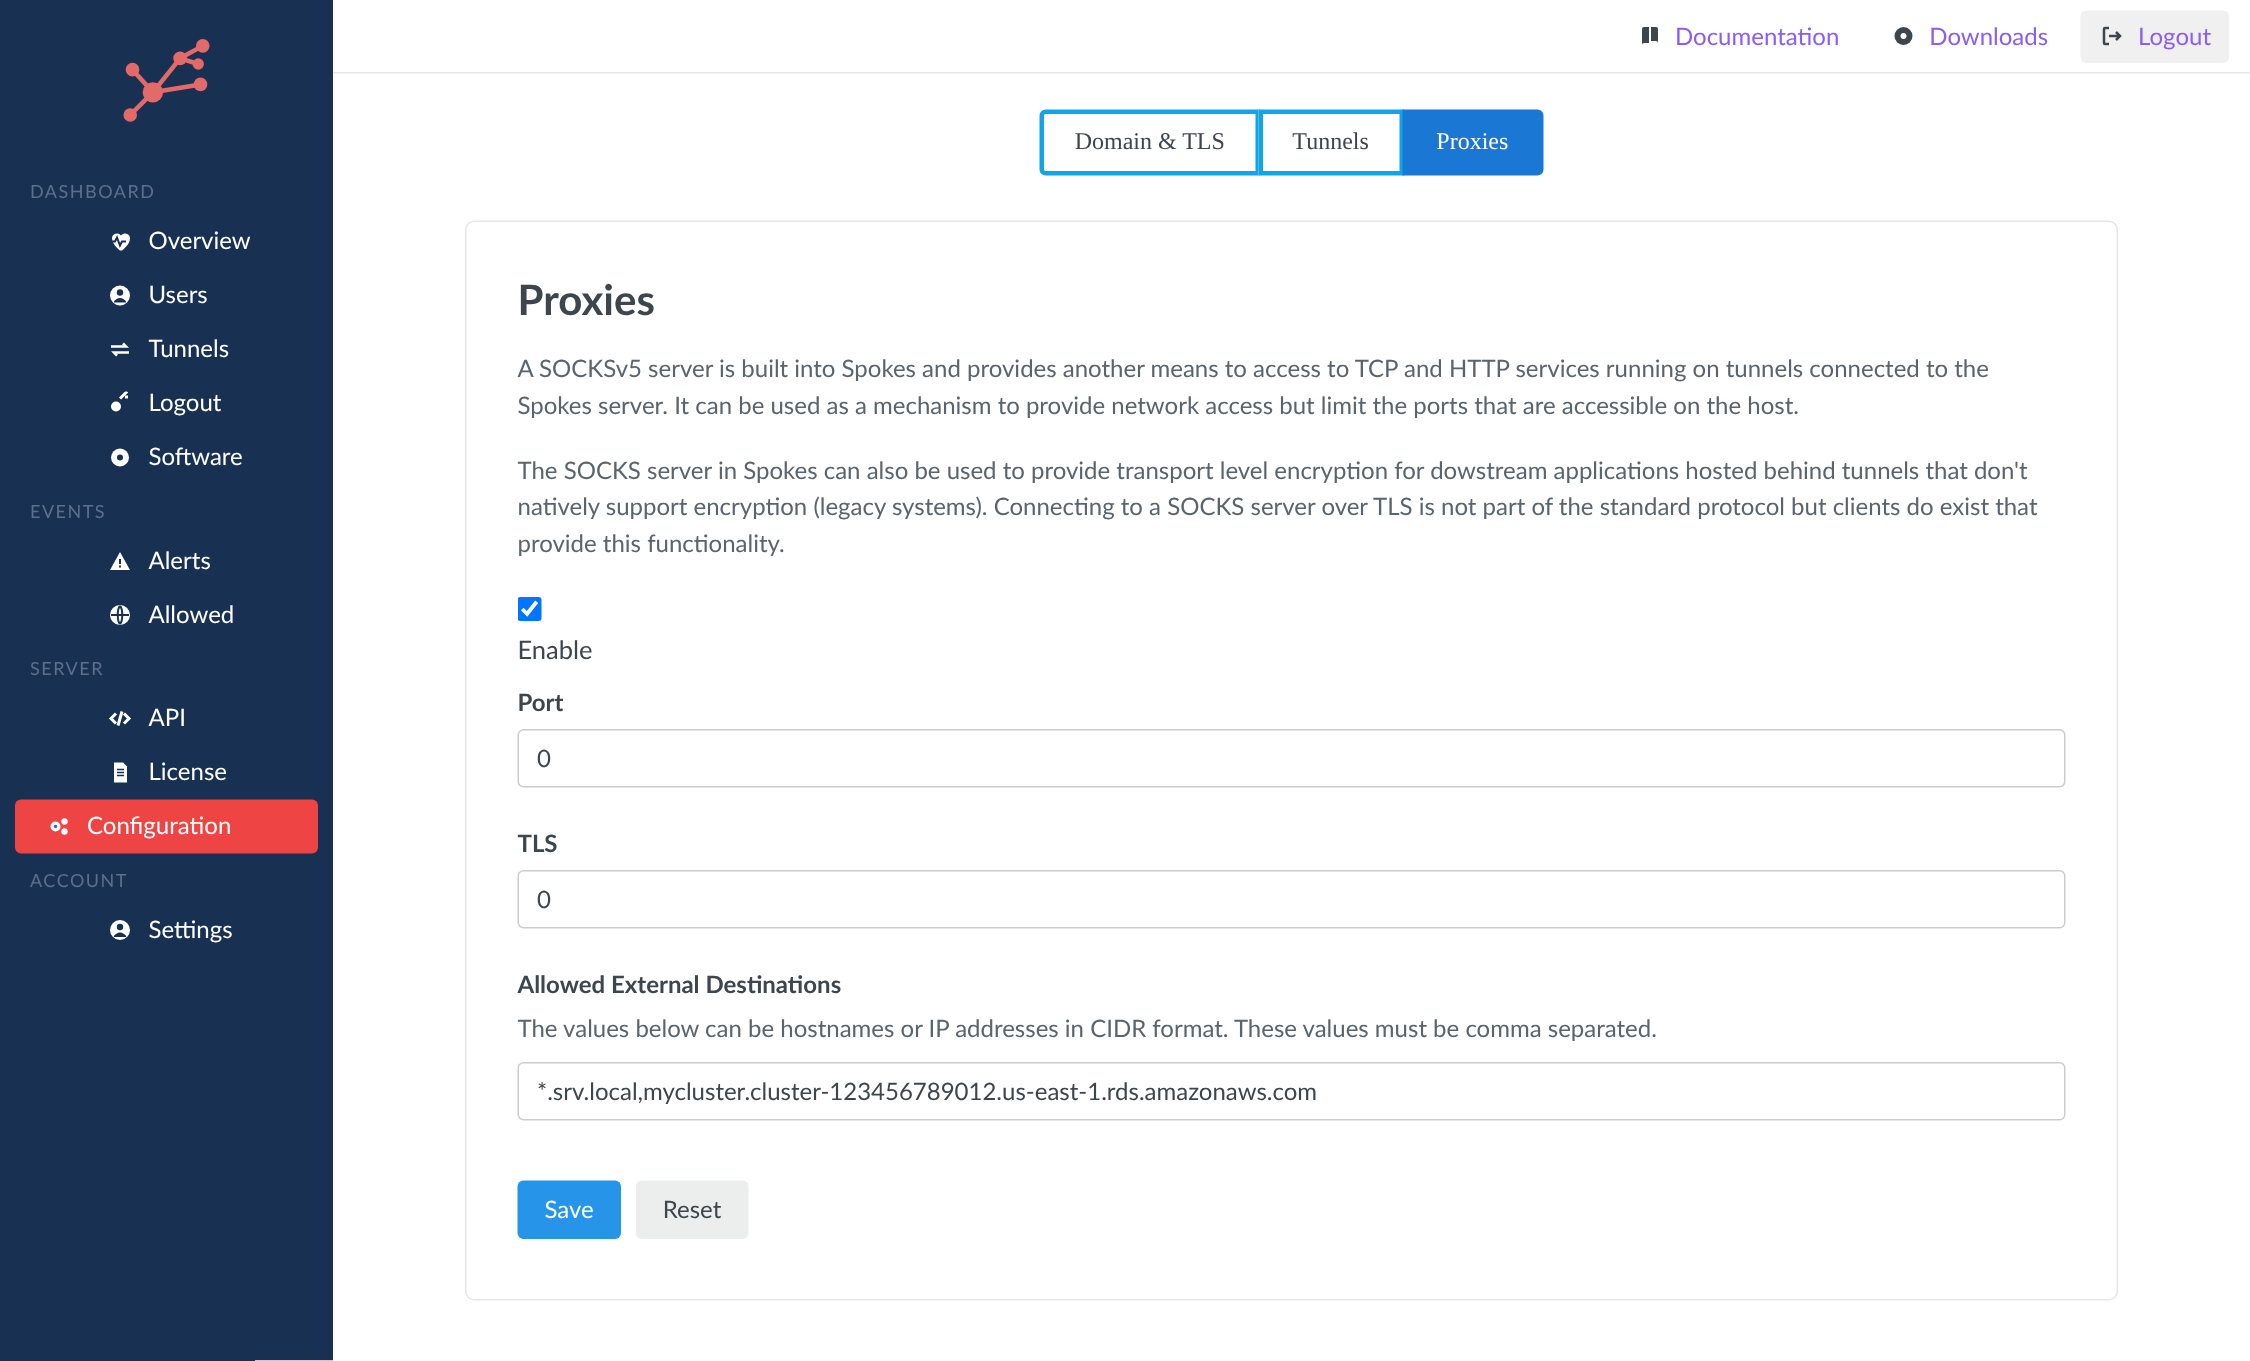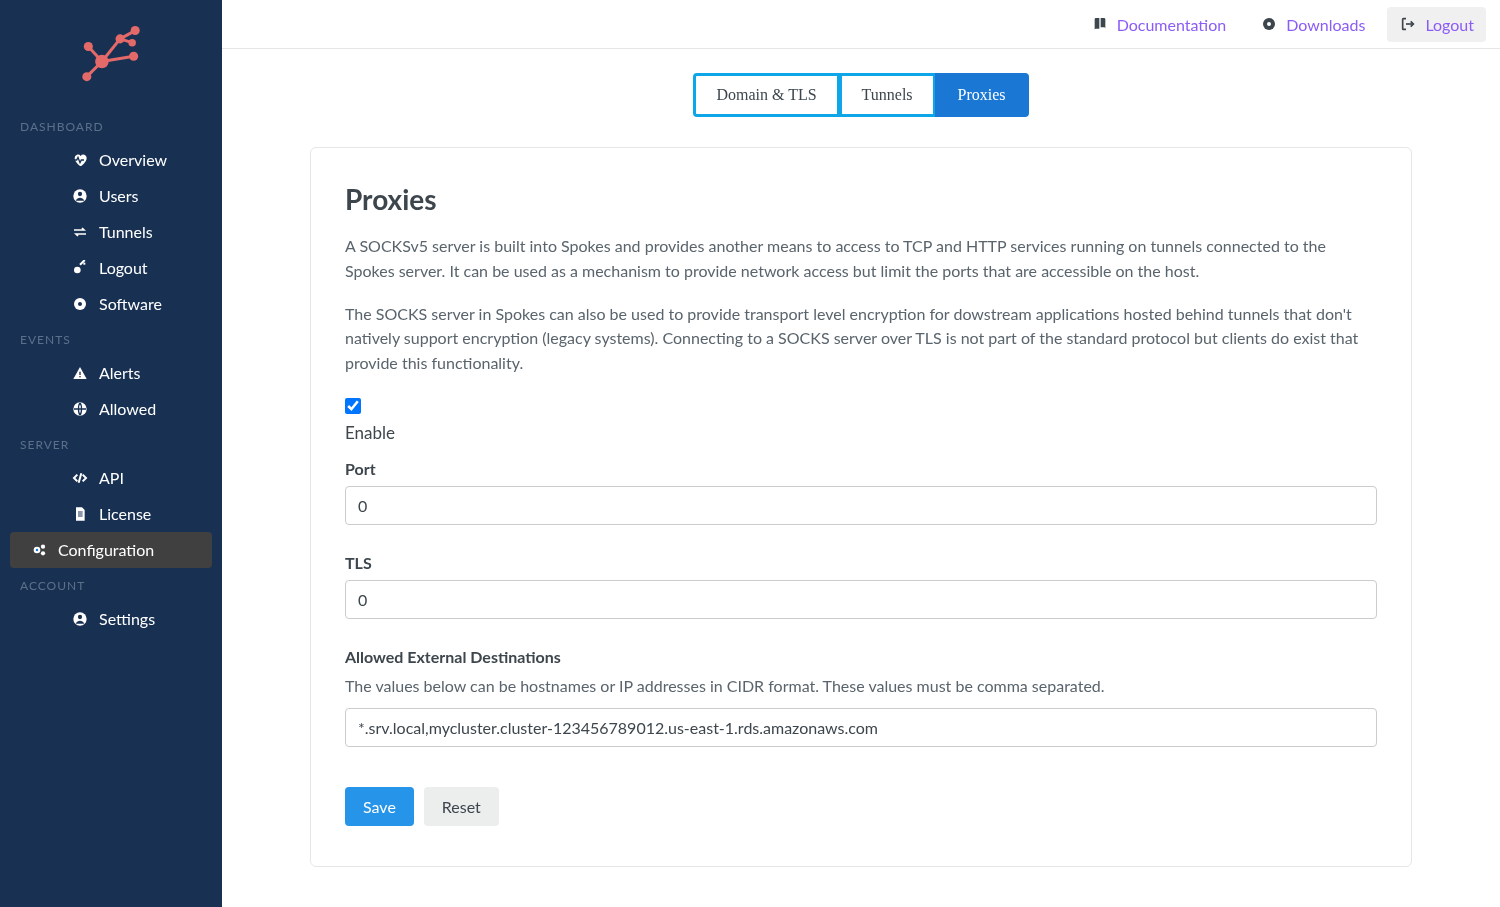--- a/index.html
+++ b/index.html
@@ -36,21 +36,21 @@
     gap: 10px;
     padding: 8px 20px 8px 30px;
     font-size: 16px;
     color: #fff;
     cursor: pointer;
     line-height: 20px;
     margin-left: 41px;
   }
   .side-item .icon { width: 18px; flex:0 0 18px; display:flex; align-items:center; justify-content:center; }
   .side-item.active {
-    background: #404040;
+    background: #ef4444;
     margin: 0 10px;
     border-radius: 4px;
     padding-left: 20px;
   }
   .side-item.active .label { padding-left: 0; }
   
   .main { flex: 1; display:flex; flex-direction:column; min-width:0; }
   .topbar {
     height: 56px;
     border-bottom: 1px solid #e6e6e6;

